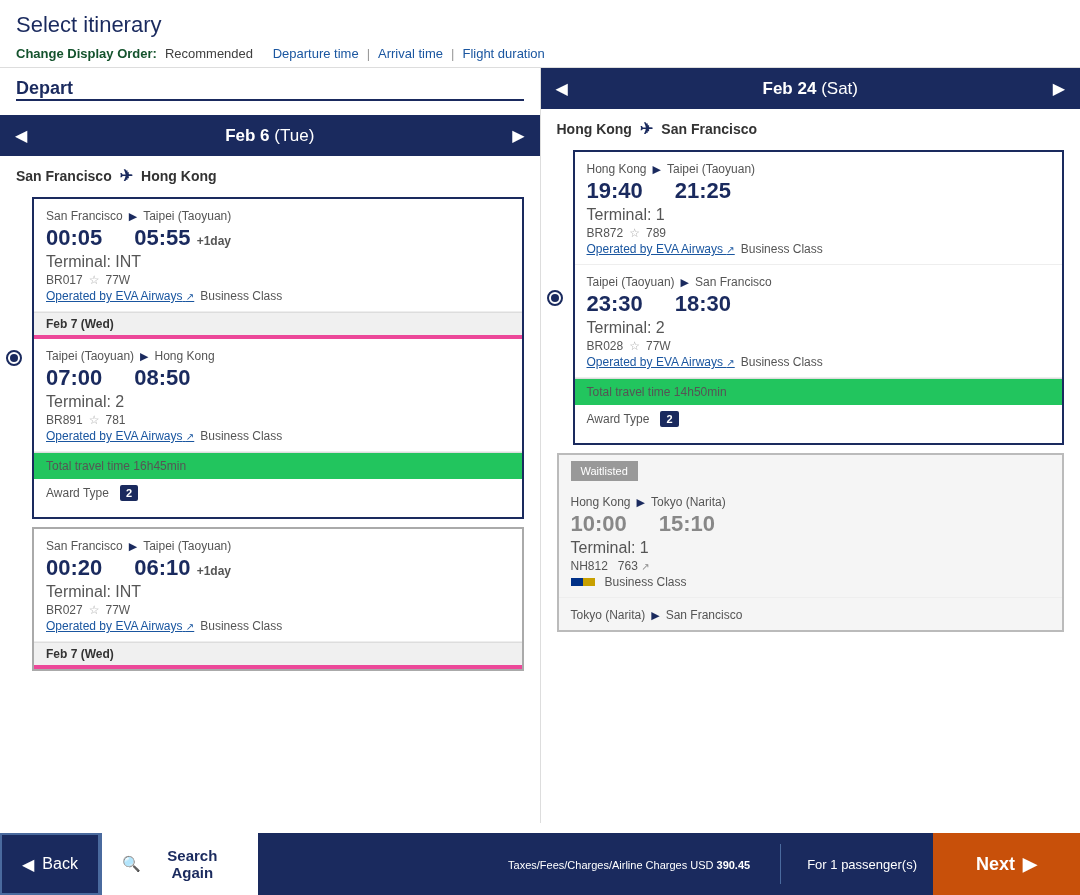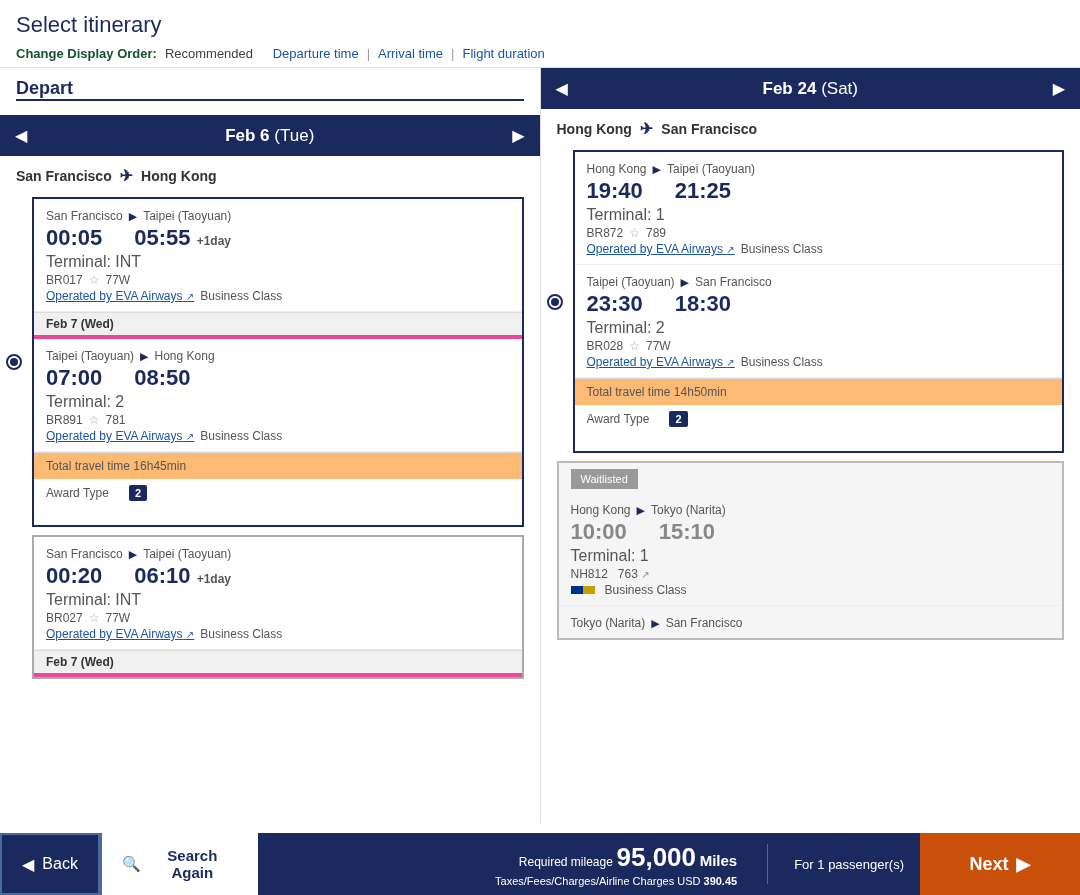--- a/index.html
+++ b/index.html
@@ -208,32 +208,32 @@
       background: #f0f0f0;
       padding: 4px 12px;
       font-size: 12px;
       font-weight: bold;
       color: #333;
       border-top: 1px solid #ddd;
       border-bottom: 4px solid #ec4899;
     }
 
     .total-travel {
-      background: #fdba74;
+      background: #22c55e;
       padding: 6px 12px;
       font-size: 12px;
       color: #555;
       border-top: 1px solid #ddd;
     }
 
     .award-type-row {
-      padding: 6px 12px 24px 12px;
-      display: flex;
-      align-items: center;
-      gap: 20px;
+      padding: 6px 12px 16px 12px;
+      display: flex;
+      align-items: center;
+      gap: 11px;
       font-size: 12px;
       color: #555;
     }
 
     .award-badge {
       background: #1a2a5e;
       color: white;
       font-size: 11px;
       font-weight: bold;
       padding: 2px 6px;
@@ -349,21 +349,21 @@
       align-items: center;
       gap: 8px;
       background: #c8500a;
       border: none;
       color: white;
       font-size: 18px;
       font-weight: bold;
       padding: 12px 16px;
       cursor: pointer;
       height: 100%;
-      width: 160px;
+      width: 147px;
       justify-content: center;
     }
 
     .radio-circle {
       width: 16px;
       height: 16px;
       border-radius: 50%;
       border: 2px solid #1a2a5e;
       background: white;
       display: flex;
@@ -654,25 +654,20 @@
   <button class="footer-back-btn">
     <span>◀</span>
     <span>Back</span>
   </button>
   <button class="footer-search-btn">
     <span>🔍</span>
     <span>Search Again</span>
   </button>
 
   <div class="footer-mileage">
-    <div>
-      <span class="required-label">Required mileage</span>
-      <span class="miles-value">95,000</span>
-      <span class="miles-unit">Miles</span>
-    </div>
     <div class="taxes-row">
       <span>Taxes/Fees/Charges/Airline Charges</span>
       <span>USD</span>
       <span class="usd-value">390.45</span>
     </div>
   </div>
 
   <div class="footer-divider"></div>
 
   <div class="footer-passenger">For 1 passenger(s)</div>

